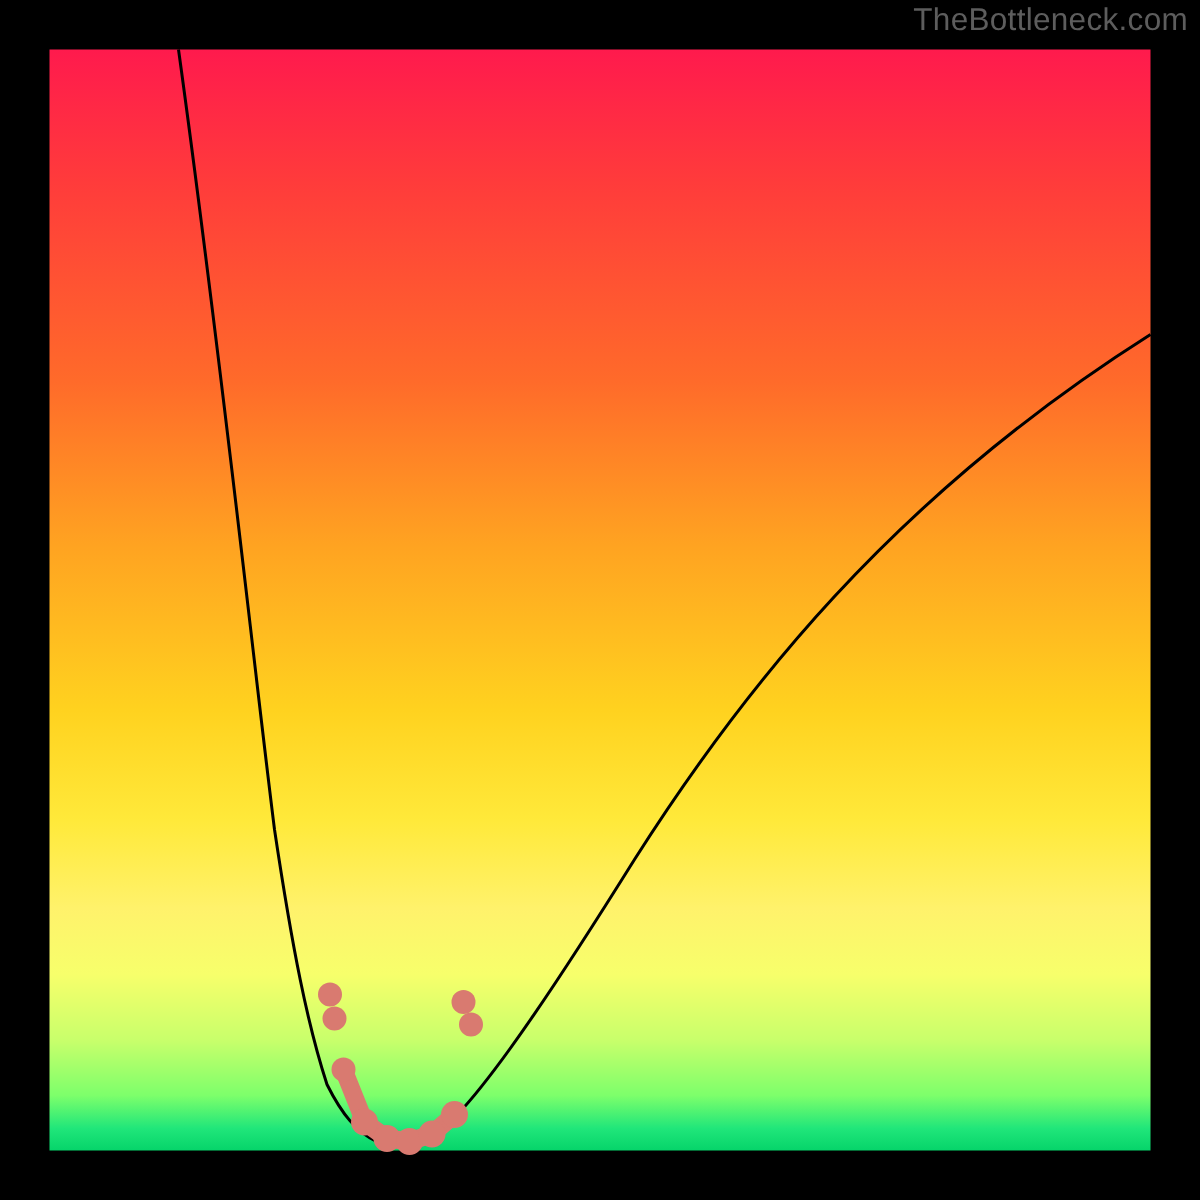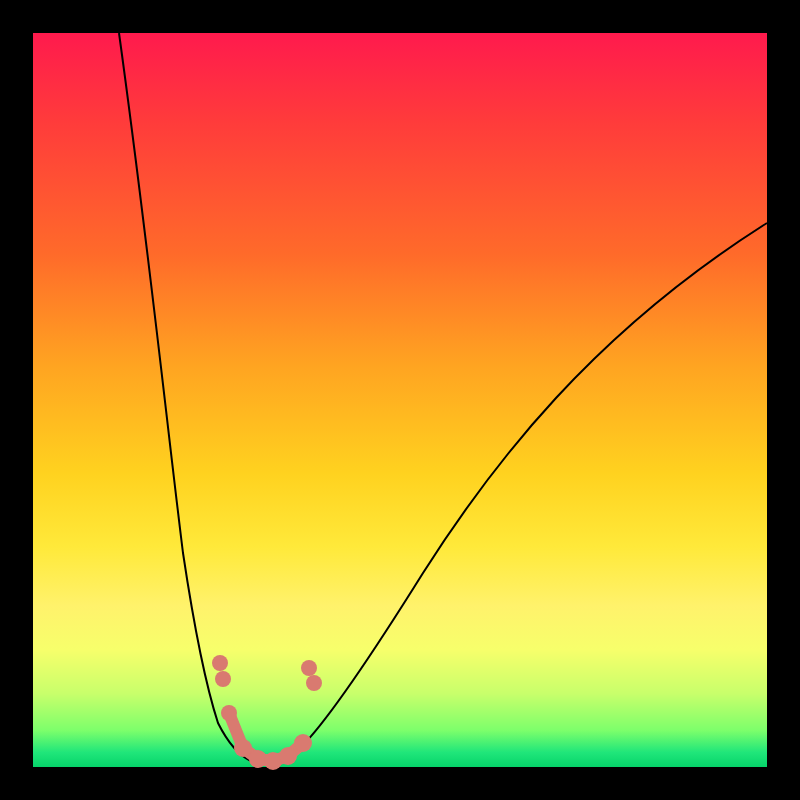--- a/index.html
+++ b/index.html
@@ -73,20 +73,21 @@
     stroke: #d97a70;
     stroke-width: 12;
     stroke-linecap: round;
   }
 </style>
 </head>
 <body>
 
 <div class="frame">
 
+  <div class="watermark">TheBottleneck.com</div>
 
   <div class="plot-area">
     <svg class="curves" viewBox="0 0 734 734">
       <path class="curve" d="M86,0 C115,210 135,400 150,520 C162,600 172,650 185,690 C195,710 205,722 218,728 L232,730"></path>
       <path class="curve" d="M232,730 C245,730 258,724 272,710 C300,680 340,620 390,540 C460,430 560,300 734,190"></path>
 
       <path class="dot-link" d="M196,680 L210,715 L225,726 L240,728 L255,723 L270,710"></path>
 
       <g>
           <circle class="dot" cx="187" cy="630" r="8"></circle>

